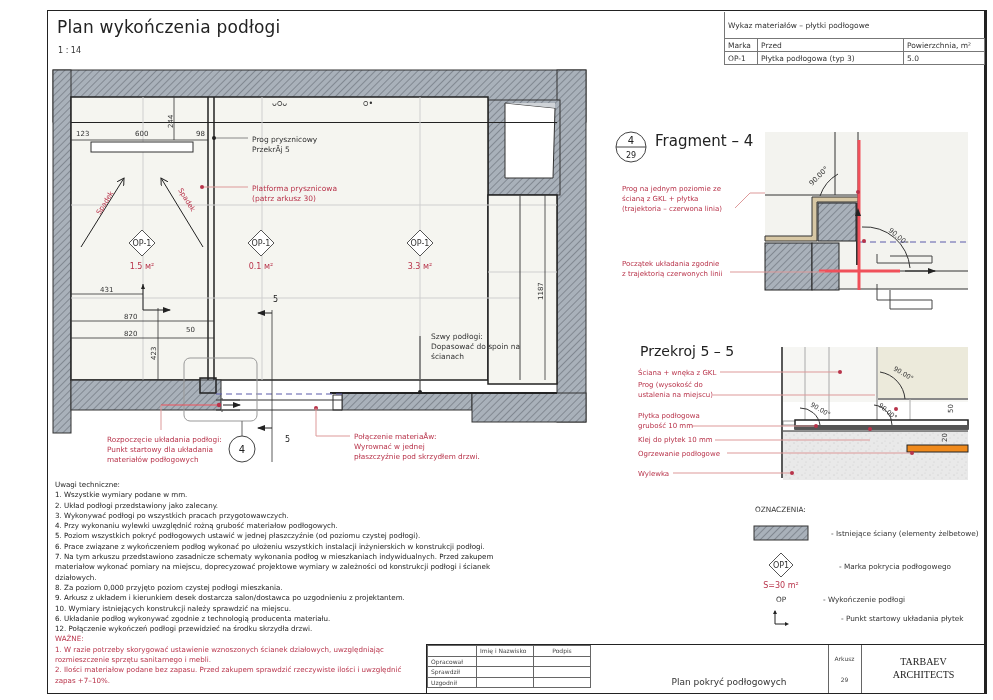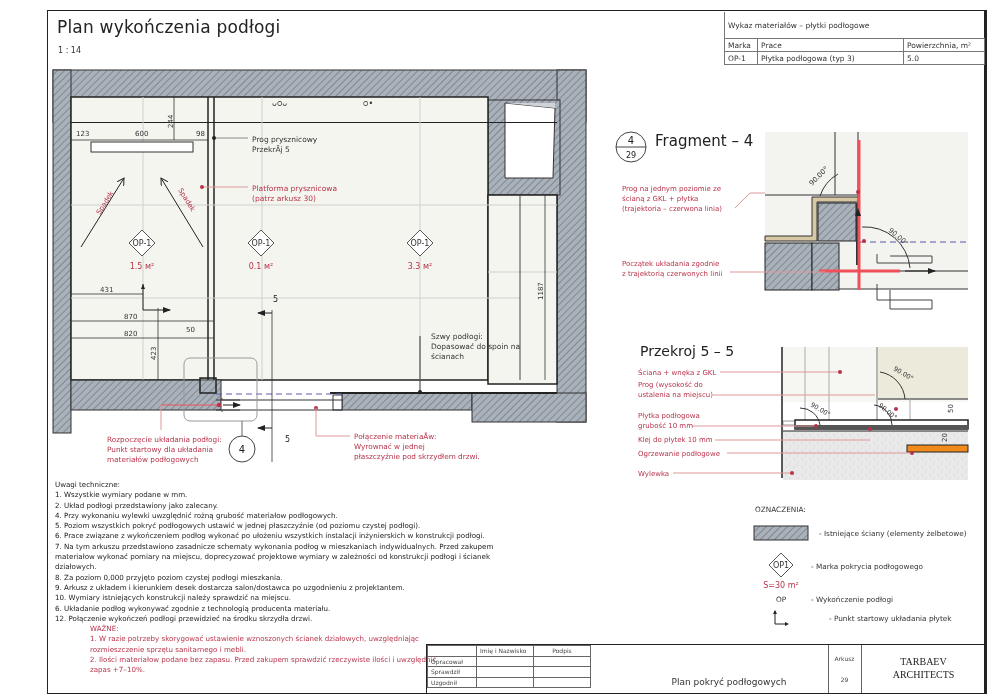--- a/index.html
+++ b/index.html
@@ -6,23 +6,23 @@
   body { width:993px; height:700px; position:relative; overflow:hidden; font-family:"DejaVu Sans", sans-serif; color:#222; }
   .sheet { position:absolute; left:47px; top:10px; width:940px; height:684px; border:1.5px solid #222; border-right:3px solid #222; box-sizing:border-box; }
   .title { position:absolute; left:57px; top:17px; font-size:17px; color:#222; letter-spacing:0.2px; }
   .scale { position:absolute; left:58px; top:46px; font-size:8px; color:#333; }
   .mat-table { position:absolute; left:724px; top:12px; width:261px; border-collapse:collapse; font-size:7.5px; color:#333; }
   .mat-table td, .mat-table th { border:1px solid #777; padding:1px 3px; font-weight:normal; height:10px; }
   .mat-table .cap { border:none; border-left:1px solid #777; height:24px; vertical-align:middle; }
   .mat-table td.left { text-align:left; }
   svg text { font-family:"DejaVu Sans", sans-serif; }
   .notes { position:absolute; left:55px; top:480px; font-size:7.1px; line-height:10.3px; color:#222; width:470px; }
-  .notes .red { color:#b8334a;margin-left:35px; }
+  .notes .red { color:#b8334a; }
   .legend { position:absolute; left:753px; top:503px; width:232px; font-size:7.3px; color:#333; }
-  .legend-row { position:absolute; left:0; display:flex; align-items:center; }
+  .legend-row { position:absolute; left:0; display:flex; align-items:center;gap:12px; }
   .titleblock { position:absolute; left:426px; top:644px; width:559px; height:48px; border-top:1.5px solid #222; border-left:1.5px solid #222; }
   .tb-grid { position:absolute; left:0; top:0; border-collapse:collapse; font-size:6px; color:#444; }
   .tb-grid td { border:1px solid #666; height:9.6px; padding:0 3px; }
   .tb-title { position:absolute; left:163px; top:0; width:238px; height:48px; border-right:1px solid #666; font-size:9px; }
   .tb-title span { position:absolute; left:0; right:0; bottom:6px; text-align:center; color:#333;padding-left:40px; }
   .tb-sheet { position:absolute; left:401px; top:0; width:33px; height:48px; border-right:1px solid #666; font-size:6px; text-align:center; color:#444; }
   .tb-logo { position:absolute; left:434px; top:0; right:0; height:48px; font-family:"Liberation Serif", serif; font-size:10px; text-align:center; color:#222; line-height:13px; padding-top:10px; box-sizing:border-box; }
 </style>
 </head>
 <body>
@@ -32,21 +32,21 @@
 <div class="title">Plan wykończenia podłogi</div>
 <div class="scale">1 : 14</div>
 
 <table class="mat-table">
   <tbody>
       <tr>
         <td colspan="3" class="cap">Wykaz materiałów – płytki podłogowe</td>
       </tr>
   <tr>
     <td style="width:26px">Marka</td>
-    <td>Prace</td>
+    <td>Przed</td>
     <td style="width:74px">Powierzchnia, m²</td>
   </tr>
   <tr>
     <td>OP-1</td>
     <td class="left">Płytka podłogowa (typ 3)</td>
     <td>5.0</td>
   </tr>
 </tbody>
   </table>
 
@@ -291,20 +291,21 @@
     <text x="638" y="442" font-size="7" fill="#b8334a">Klej do płytek 10 mm</text>
     <text x="638" y="456" font-size="7" fill="#b8334a">Ogrzewanie podłogowe</text>
     <text x="638" y="476" font-size="7" fill="#b8334a">Wylewka</text>
   </g>
 </svg>
 
 <div class="notes">
   <div>Uwagi techniczne:</div>
   <div>1. Wszystkie wymiary podane w mm.</div>
   <div>2. Układ podłogi przedstawiony jako zalecany.</div>
+  <div>3. Wykonywać podłogi po wszystkich pracach przygotowawczych.</div>
   <div>4. Przy wykonaniu wylewki uwzględnić rożną grubość materiałow podłogowych.</div>
   <div>5. Poziom wszystkich pokryć podłogowych ustawić w jednej płaszczyźnie (od poziomu czystej podłogi).</div>
   <div>6. Prace związane z wykończeniem podłog wykonać po ułożeniu wszystkich instalacji inżynierskich w konstrukcji podłogi.</div>
   <div>7. Na tym arkuszu przedstawiono zasadnicze schematy wykonania podłog w mieszkaniach indywidualnych. Przed zakupem materiałow wykonać pomiary na miejscu, doprecyzować projektowe wymiary w zależności od konstrukcji podłogi i ścianek działowych.</div>
   <div>8. Za poziom 0,000 przyjęto poziom czystej podłogi mieszkania.</div>
   <div>9. Arkusz z układem i kierunkiem desek dostarcza salon/dostawca po uzgodnieniu z projektantem.</div>
   <div>10. Wymiary istniejących konstrukcji należy sprawdzić na miejscu.</div>
   <div>6. Układanie podłog wykonywać zgodnie z technologią producenta materiału.</div>
   <div>12. Połączenie wykończeń podłogi przewidzieć na środku skrzydła drzwi.</div>
   <div class="red">WAŻNE:</div>
@@ -319,21 +320,21 @@
         <rect x="1" y="1" width="54" height="14" fill="url(#hatch)" stroke="#333"></rect>
       </svg>
     <span style="margin-left:10px">- Istniejące ściany (elementy żelbetowe)</span>
   </div>
   <div class="legend-row" style="top:48px;">
     <svg width="56" height="40">
       <path d="M28,2 L40,14 L28,26 L16,14 Z" fill="#fff" stroke="#555"></path>
       <text x="28" y="17" font-size="8" text-anchor="middle" fill="#333">OP1</text>
       <text x="28" y="37" font-size="8" text-anchor="middle" fill="#b8334a">S=30 m²</text>
     </svg>
-    <span style="margin-left:2px;margin-top:-10px">- Marka pokrycia podłogowego</span>
+    <span style="margin-left:18px;margin-top:-10px">- Marka pokrycia podłogowego</span>
   </div>
   <div class="legend-row" style="top:92px;">
     <span style="display:inline-block;width:56px;text-align:center">OP</span>
     <span style="margin-left:2px">- Wykończenie podłogi</span>
   </div>
   <div class="legend-row" style="top:106px;">
     <svg width="56" height="18">
       <path d="M22,2 L22,15 L34,15" stroke="#222" fill="none"></path>
       <path d="M22,1 l-2,4 l4,0 z M36,15 l-4,-2 l0,4 z" fill="#222"></path>
     </svg>

